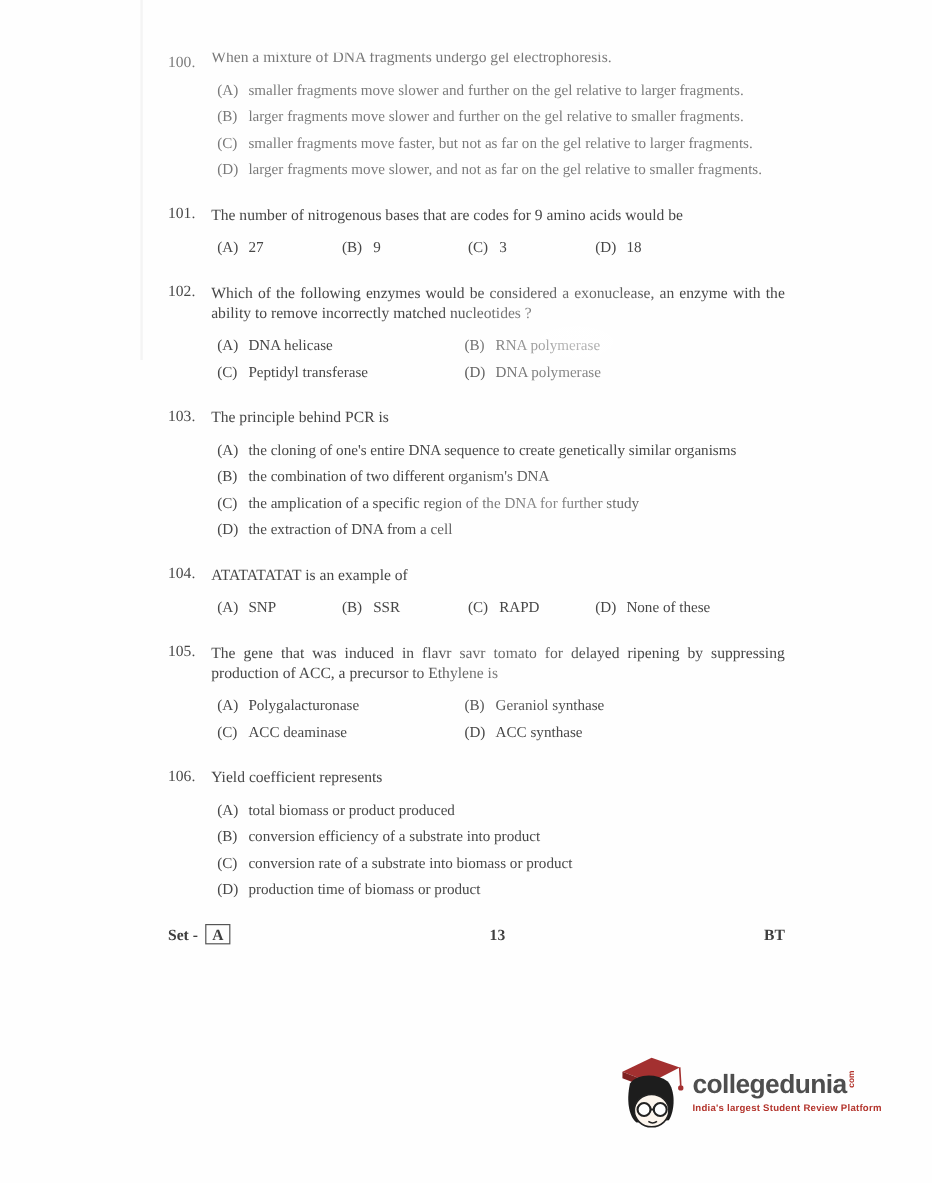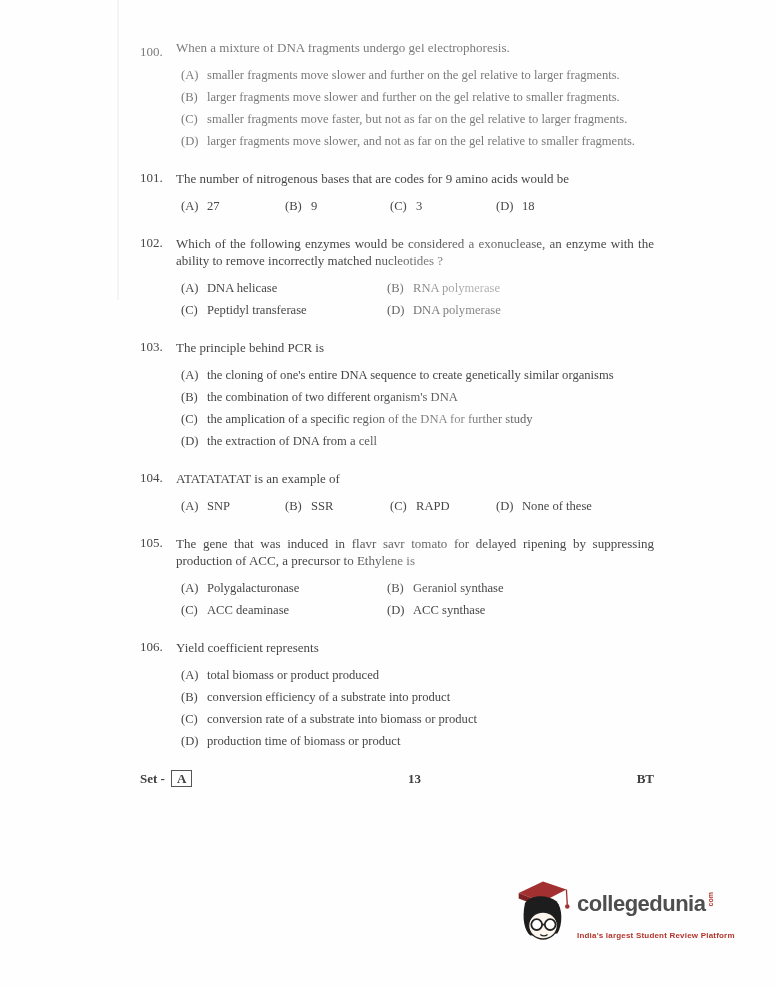--- a/index.html
+++ b/index.html
@@ -63,21 +63,21 @@
   .logoline { display:flex; align-items:flex-start; }
   .logoname {
     font-size:22px; font-weight:700; color:#4e4e4e; letter-spacing:-0.5px; line-height:24px;
   }
   .logocom {
     font-size:7px; font-weight:700; color:var(--brand-red,#b3342c);
     writing-mode:vertical-rl; transform:rotate(180deg); margin-left:2px; line-height:7px;
   }
   .tagline {
     font-size:8px; font-weight:700; color:var(--brand-red,#b3342c);
-    margin-top:15px; letter-spacing:0.2px;
+    margin-top:3px; letter-spacing:0.2px;
   }
 </style>
 </head>
 <body>
 
 <div class="sheet">
   <div class="artifact-line"></div>
 
   <div class="content">
     <div id="questions">

